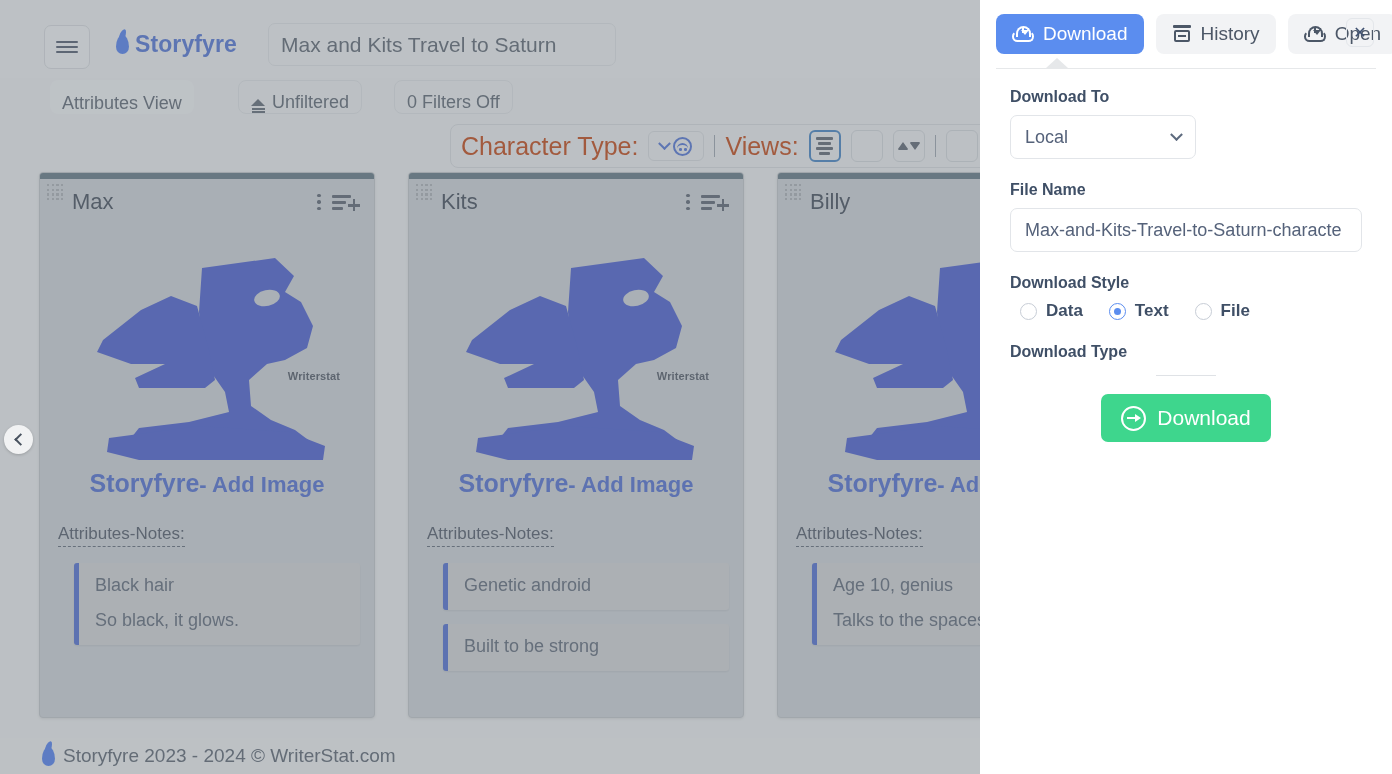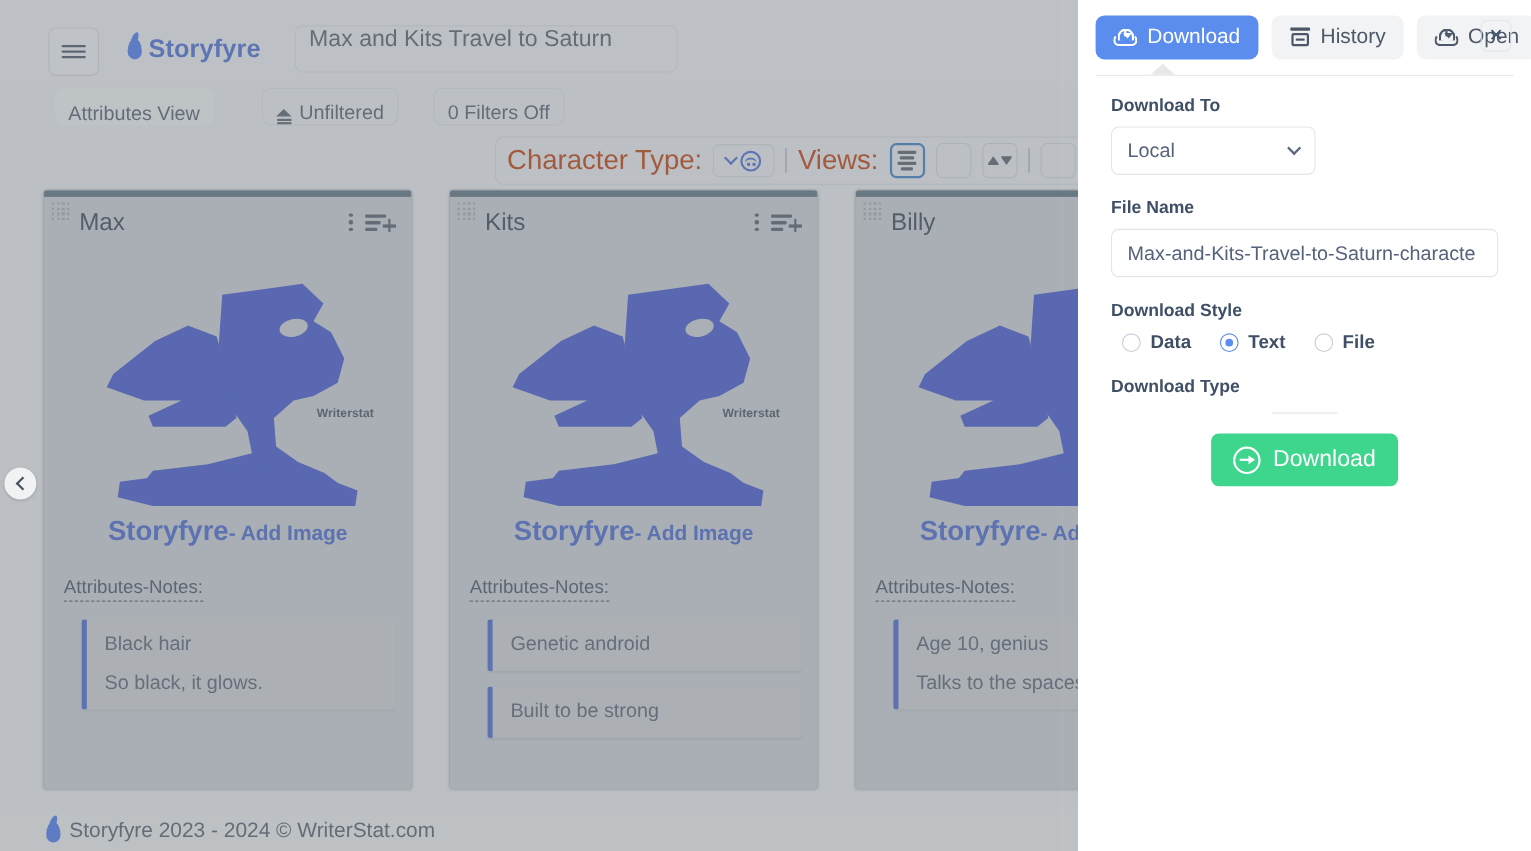--- a/index.html
+++ b/index.html
@@ -49,21 +49,21 @@
     content: ""; position: absolute; left: 3.5px; top: -6px;
     width: 6px; height: 10px; background: #4a7bf0;
     border-radius: 60% 40% 50% 50% / 80% 80% 20% 20%;
     transform: rotate(18deg);
   }
   .project-title {
     position: absolute; left: 268px; top: 23px;
     width: 348px; height: 43px;
     border: 1px solid #dfe2e5; border-radius: 7px;
     background: transparent;
-    display: flex; padding-left: 12px;
+    display: flex; align-items: center; padding-left: 12px;
     font-size: 21px; color: #56606c;
     white-space: nowrap; overflow: hidden;
   }
 
   
   .subbar {
     position: absolute; left: 0; top: 80px; width: 1392px; height: 40px;
   }
   .chip {
     position: absolute; top: 0;
@@ -204,21 +204,21 @@
   .writerstat {
     position: absolute; right: 34px; top: 145px;
     font-size: 11px; font-weight: bold; color: #4b5360;
     letter-spacing: .1px;
   }
   .logo-caption {
     text-align: center; margin-top: -18px;
     color: #4a6ad0; white-space: nowrap;
   }
   .logo-caption .b1 { font-size: 25px; font-weight: bold; }
-  .logo-caption .b2 { font-size: 19px; font-weight: bold; }
+  .logo-caption .b2 { font-size: 22px; font-weight: bold; }
 
   .attr-label {
     margin: 26px 0 0 18px;
     font-size: 17px; color: #4a5462;
     border-bottom: 1px dashed #5c6674;
     display: inline-block; padding-bottom: 2px;
   }
   .notes { margin: 16px 14px 0 14px; display: flex; flex-direction: column; gap: 14px; padding-left: 20px; }
   .note {
     background: #d3d4d6;

